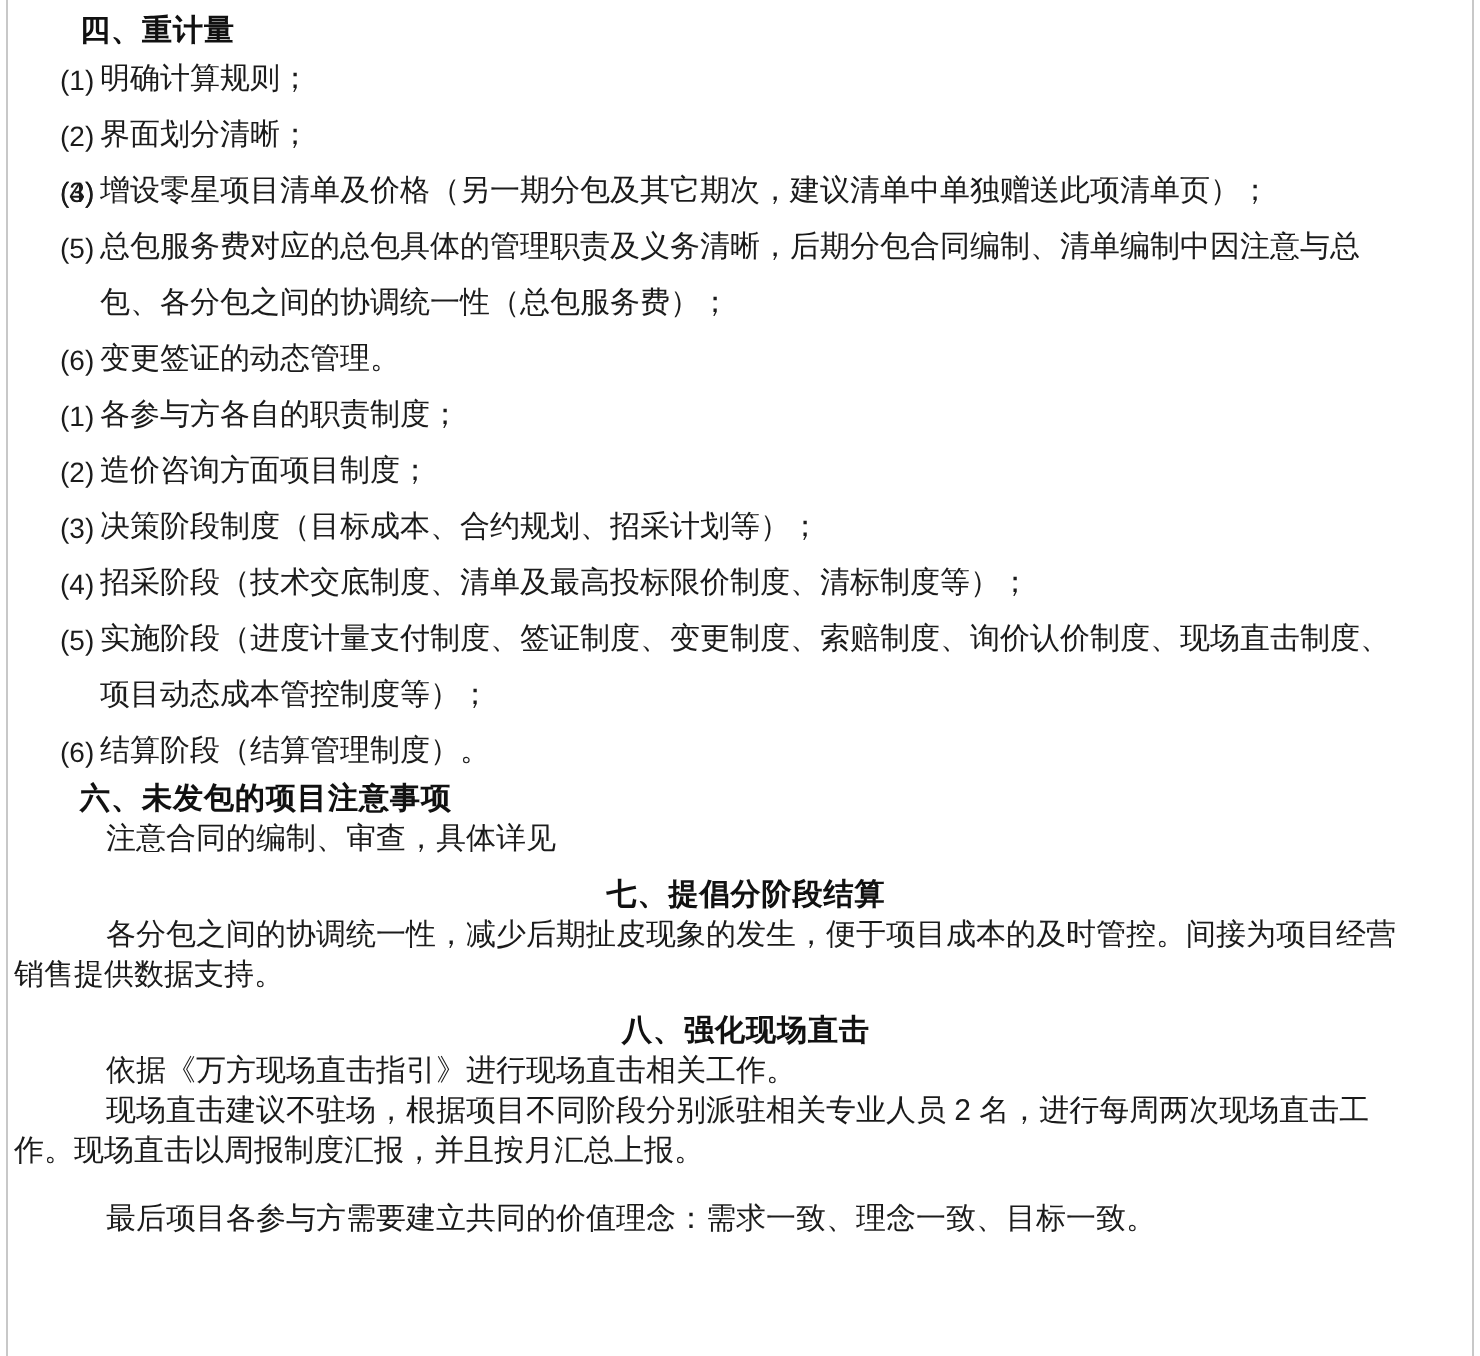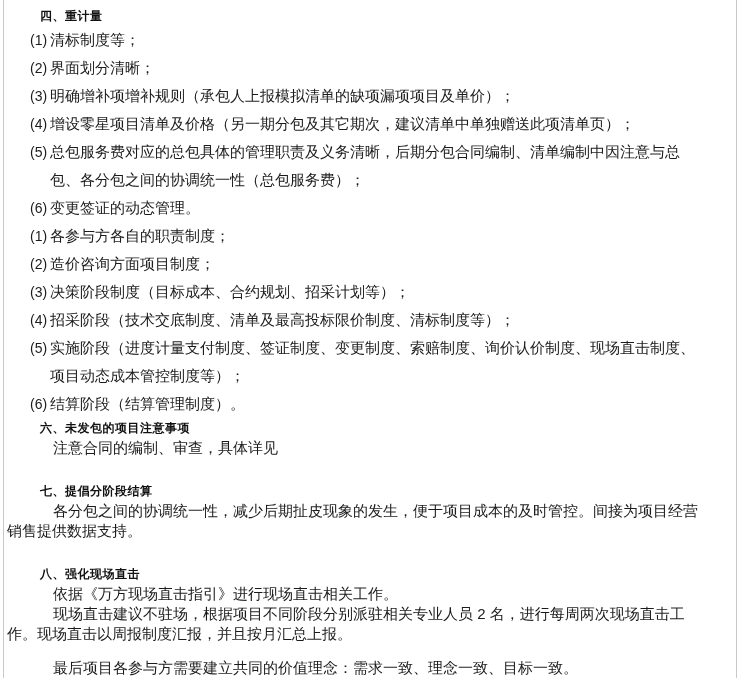--- a/index.html
+++ b/index.html
@@ -21,27 +21,27 @@
     background: #ffffff;
   }
   .content {
     box-sizing: border-box;
     padding: 6px 30px 0 3px;
     font-size: 15px;
   }
   .sec-title {
     margin: 0 0 0 33px;
     padding: 0;
-    font-size: 12px;
+    font-size: 15px;
     font-weight: bold;
     line-height: 20px;
     color: #111111;
     letter-spacing: 0.5px;
   }
-  .sec--s7 .sec-title, .sec--s8 .sec-title { margin-top: 23px; }
+  .sec--s7 .sec-title, .sec--s8 .sec-title { margin-top: 8px; text-align: center; }
   .sec-list { margin: 0; }
   .li {
     position: relative;
     padding-left: 43px;
     line-height: 28px;
   }
   .li .num {
     position: absolute;
     left: 23px;
     top: 0;
@@ -61,31 +61,30 @@
 <body>
 
 <div class="page">
   <div class="content" id="doc-content">
 
   <section class="sec sec--s4">
     <h3 class="sec-title">四、重计量</h3>
     <div class="sec-list">
   <div class="li">
     <span class="num">(1)</span>
-    <span class="li-text">清标制度等；</span>
+    <span class="li-text">明确计算规则；</span>
   </div>
 
   <div class="li">
     <span class="num">(2)</span>
     <span class="li-text">界面划分清晰；</span>
   </div>
 
   <div class="li">
     <span class="num">(3)</span>
-    <span class="li-text">明确增补项增补规则（承包人上报模拟清单的缺项漏项项目及单价）；</span>
   </div>
 
   <div class="li">
     <span class="num">(4)</span>
     <span class="li-text">增设零星项目清单及价格（另一期分包及其它期次，建议清单中单独赠送此项清单页）；</span>
   </div>
 
   <div class="li">
     <span class="num">(5)</span>
     <span class="li-text">总包服务费对应的总包具体的管理职责及义务清晰，后期分包合同编制、清单编制中因注意与总包、各分包之间的协调统一性（总包服务费）；</span>

